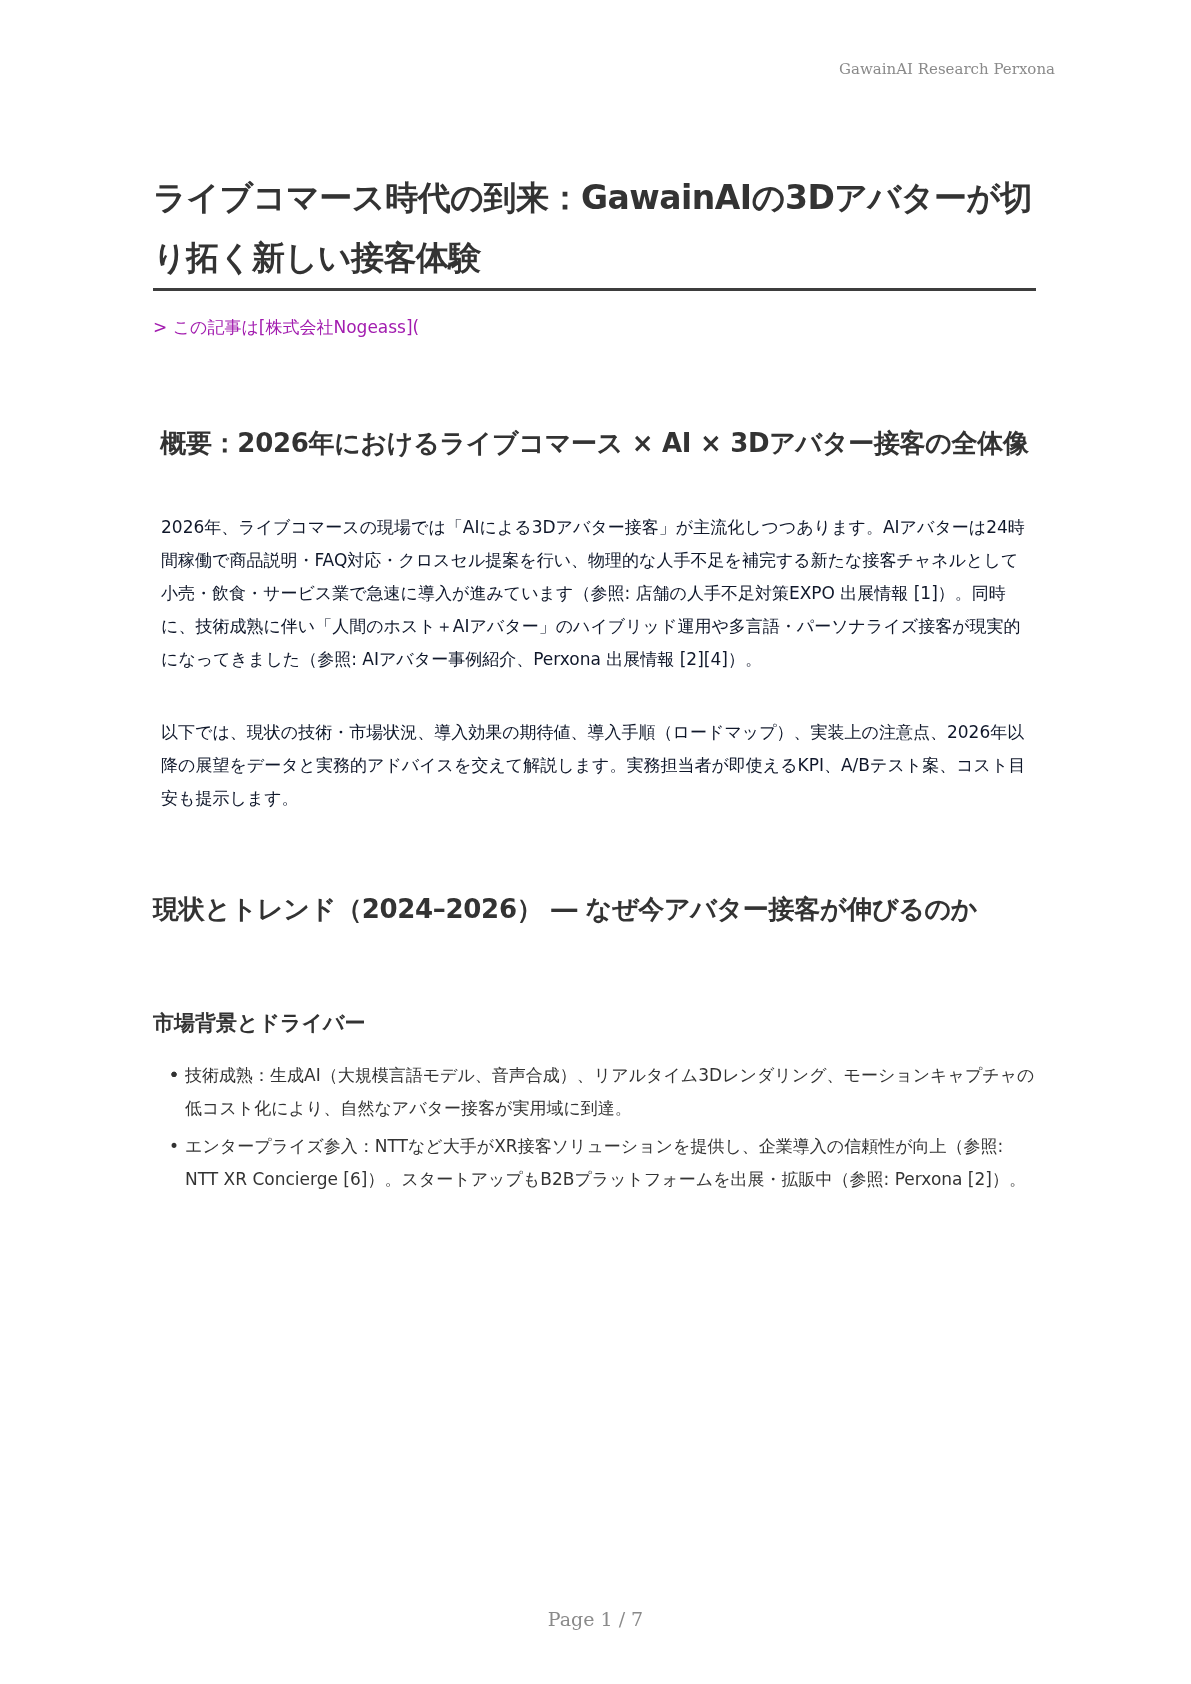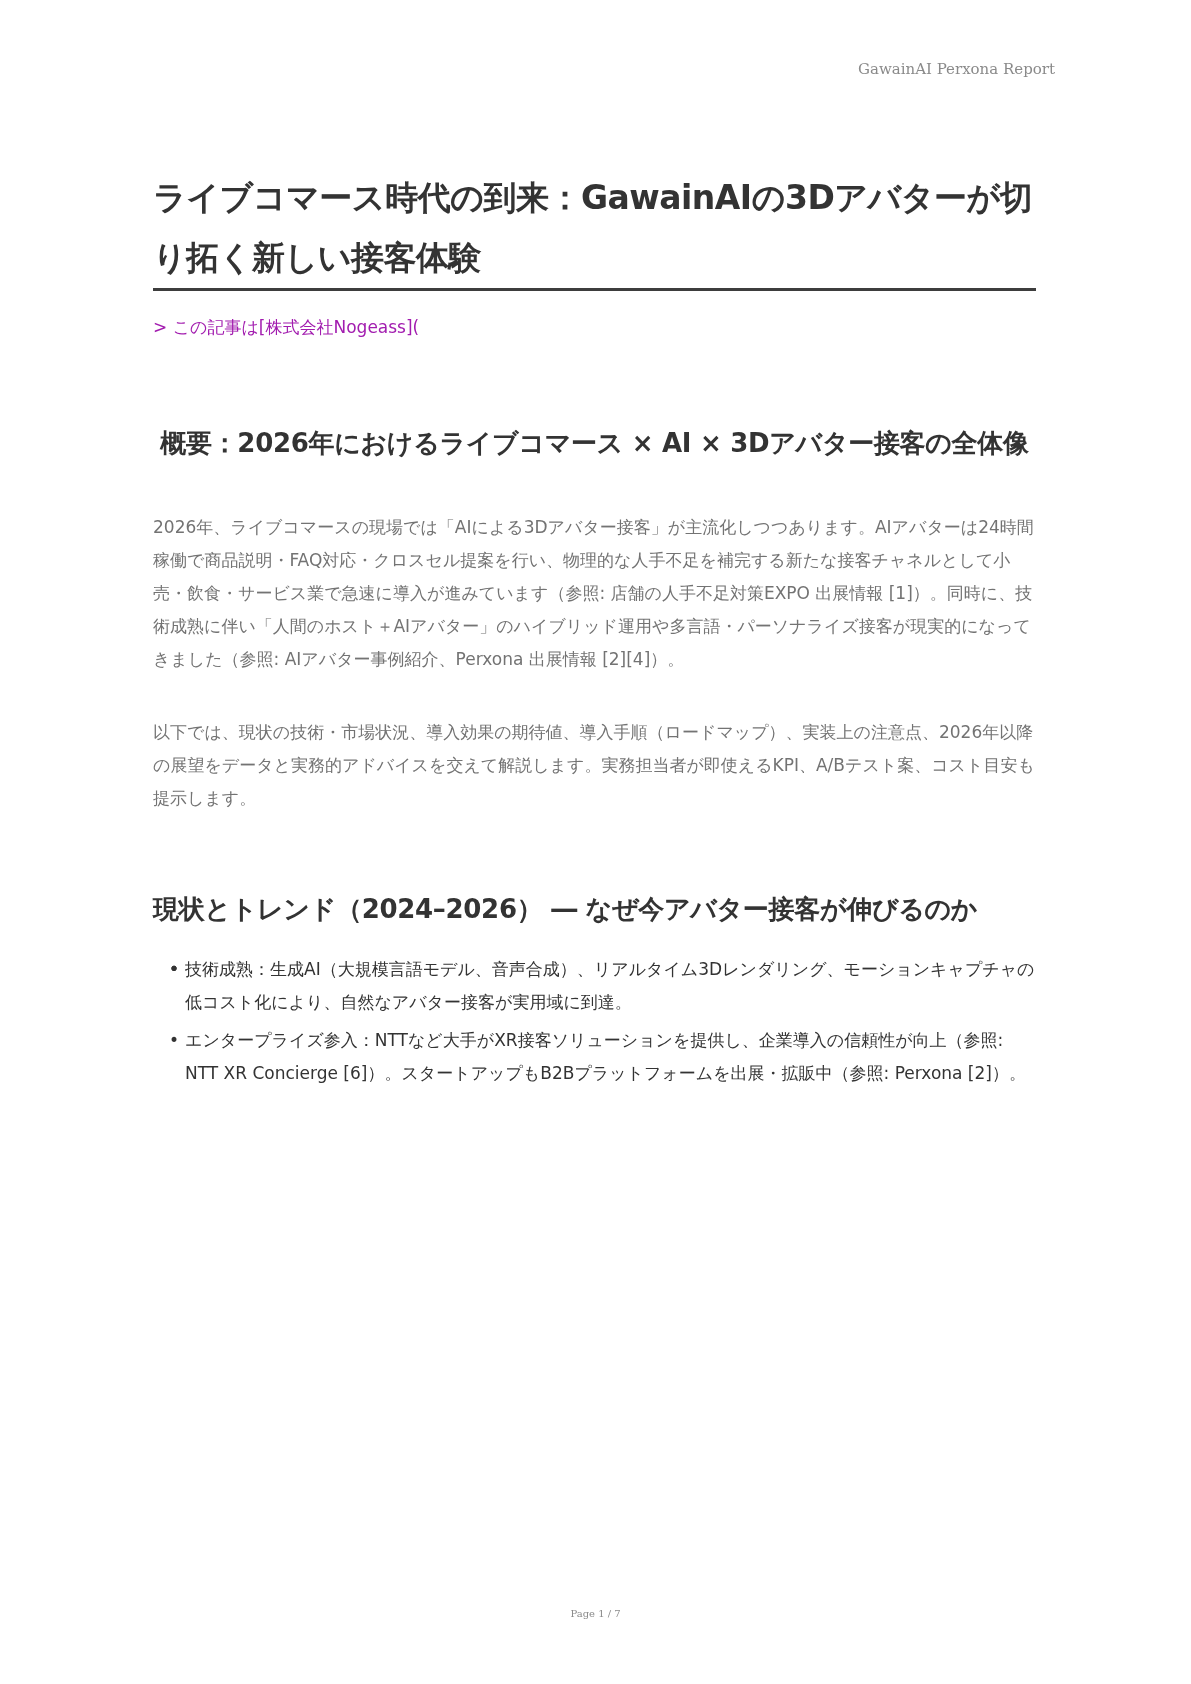--- a/index.html
+++ b/index.html
@@ -3,58 +3,59 @@
   <meta charset="utf-8">
   <style>
     html, body { margin: 0; padding: 0; background: #ffffff; }
     body { width: 1191px; height: 1684px; position: relative; overflow: hidden; color: #333333; }
     .running-header {
       position: absolute; top: 60px; right: 136px;
       font-family: "DejaVu Serif", serif; font-size: 15px; color: #8a8a8a;
     }
     .page-footer {
       position: absolute; top: 1608px; left: 0; width: 1191px; text-align: center;
-      font-family: "DejaVu Serif", serif; font-size: 10px; color: #8a8a8a;
+      font-family: "DejaVu Serif", serif; font-size: 19px; color: #8a8a8a;
     }
     .content { position: absolute; left: 153px; top: 168px; width: 883px; font-family: "DejaVu Sans", sans-serif; }
     h1 {
       margin: 0; font-size: 33px; font-weight: bold; line-height: 60px; color: #333333;
       border-bottom: 3px solid #3d3d3d; letter-spacing: -0.5px;
     }
     .blockquote-line { margin-top: 22px; font-size: 17px; line-height: 28px; color: #a21caf; }
     h2 {
       margin: 0; font-size: 26px; font-weight: bold; line-height: 48px; color: #333; letter-spacing: -0.3px;
     }
     h2.overview { margin-top: 78px; text-align: center; }
     h2.trends { margin-top: 70px; }
     h3 { margin: 0; margin-top: 74px; font-size: 21px; font-weight: bold; line-height: 32px; color: #333; }
-    p { margin: 0; font-size: 17px; line-height: 33px; color: #737373; }
+    p { margin: 8px; font-size: 17px; line-height: 33px; color: #0f172a; }
     p.p1 { margin-top: 44px; }
     p.p2 { margin-top: 40px; }
     ul { margin: 20px 0 0 0; padding: 0 0 0 32px; list-style: none; }
     li { position: relative; font-size: 17px; line-height: 33px; color: #333; margin-bottom: 5px; }
     li .bullet { position: absolute; left: -16px; top: 0; }
   </style>
 </head>
 <body>
 
-<div class="running-header">GawainAI Perxona Report</div>
+<div class="running-header">GawainAI Research Perxona</div>
 
 <div class="content">
   <h1>ライブコマース時代の到来：GawainAIの3Dアバターが切り拓く新しい接客体験</h1>
 
   <div class="blockquote-line">&gt; この記事は[株式会社Nogeass](</div>
 
   <h2 class="overview">概要：2026年におけるライブコマース × AI × 3Dアバター接客の全体像</h2>
 
   <p class="p1">2026年、ライブコマースの現場では「AIによる3Dアバター接客」が主流化しつつあります。AIアバターは24時間稼働で商品説明・FAQ対応・クロスセル提案を行い、物理的な人手不足を補完する新たな接客チャネルとして小売・飲食・サービス業で急速に導入が進みています（参照: 店舗の人手不足対策EXPO 出展情報 [1]）。同時に、技術成熟に伴い「人間のホスト＋AIアバター」のハイブリッド運用や多言語・パーソナライズ接客が現実的になってきました（参照: AIアバター事例紹介、Perxona 出展情報 [2][4]）。</p>
   <p class="p2">以下では、現状の技術・市場状況、導入効果の期待値、導入手順（ロードマップ）、実装上の注意点、2026年以降の展望をデータと実務的アドバイスを交えて解説します。実務担当者が即使えるKPI、A/Bテスト案、コスト目安も提示します。</p>
 
   <h2 class="trends">現状とトレンド（2024–2026） ― なぜ今アバター接客が伸びるのか</h2>
 
+  <h3>市場背景とドライバー</h3>
 
   <ul>
     <li>
       <span class="bullet">•</span>
     </li>
     <li>
       <span class="bullet">•</span>
     </li>
     <li>
       <span class="bullet">•</span>

